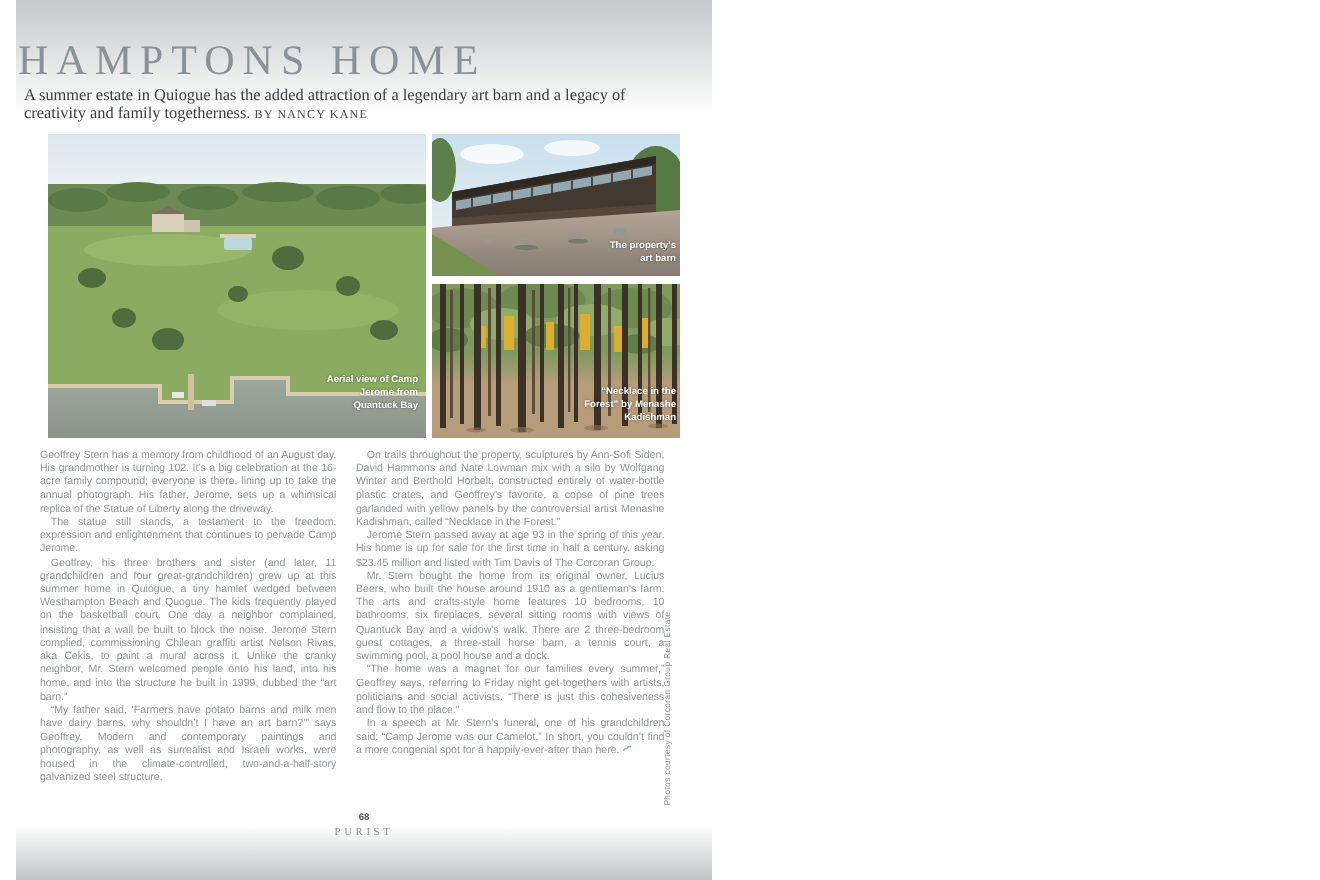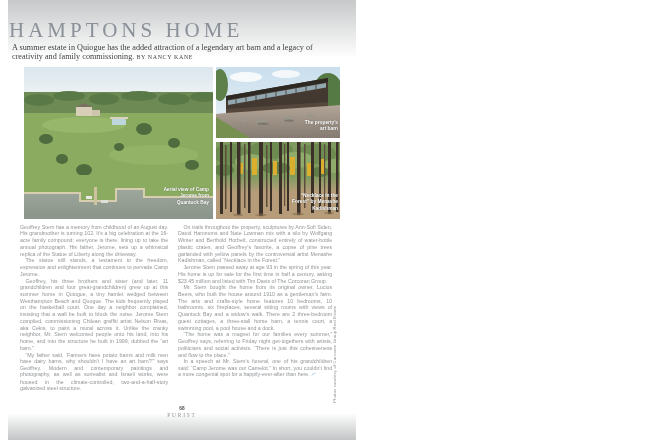--- a/index.html
+++ b/index.html
@@ -45,21 +45,21 @@
 </head>
 <body>
 
 <div class="stage">
   <div class="page">
     <div class="shade-top"></div>
 
     <h1 class="title">HAMPTONS HOME</h1>
     <p class="subtitle">
       <span>A summer estate in Quiogue has the added attraction of a legendary art barn and a legacy of</span><br>
-      <span>creativity and family commissioning.</span>
+      <span>creativity and family togetherness.</span>
       <span class="byline">BY NANCY KANE</span>
     </p>
 
     <div class="photo ph-aerial">
       <svg viewBox="0 0 189 152">
         <defs>
           <linearGradient id="gsky1" x1="0" y1="0" x2="0" y2="1">
             <stop offset="0" stop-color="#dbe6ee"></stop>
               <stop offset="1" stop-color="#f1f4f4"></stop>
           </linearGradient>

